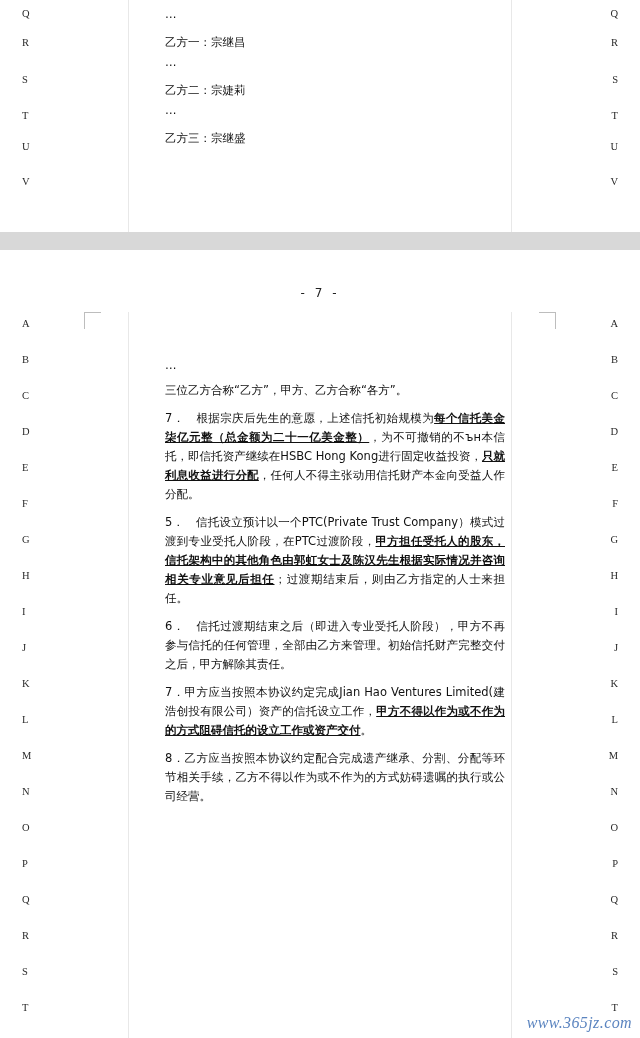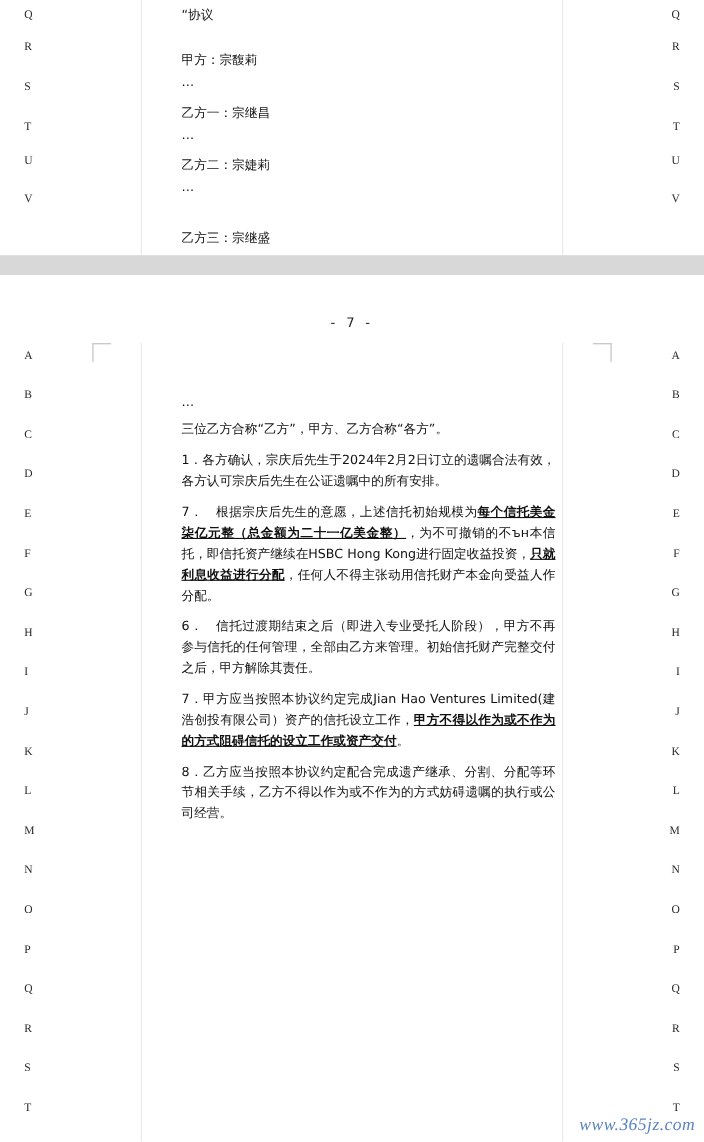--- a/index.html
+++ b/index.html
@@ -141,28 +141,26 @@
   <div class="gutter right">
     <span class="ln" style="top:8px">Q</span>
     <span class="ln" style="top:37px">R</span>
     <span class="ln" style="top:74px">S</span>
     <span class="ln" style="top:110px">T</span>
     <span class="ln" style="top:141px">U</span>
     <span class="ln" style="top:176px">V</span>
   </div>
 
   <div class="body" style="top:4px">
-    <p class="para" style="margin-top:0">“协议</p>
-    <p class="para" style="margin-top:22px">甲方：宗馥莉</p>
     <p class="dots" style="margin:2px 0 0 0">…</p>
     <p class="para" style="margin-top:10px">乙方一：宗继昌</p>
     <p class="dots" style="margin:2px 0 0 0">…</p>
     <p class="para" style="margin-top:10px">乙方二：宗婕莉</p>
     <p class="dots" style="margin:2px 0 0 0">…</p>
-    <p class="para" style="margin-top:28px">乙方三：宗继盛</p>
+    <p class="para" style="margin-top:10px">乙方三：宗继盛</p>
   </div>
 </div>
 
 <div id="page-gap"></div>
 
 <div class="page" id="page-bottom">
   <div class="pageno" style="top:36px">-  7  -</div>
 
   <div class="rule" style="left:128px; top:62px; height:726px"></div>
   <div class="rule" style="right:128px; top:62px; height:726px"></div>
@@ -212,22 +210,22 @@
     <span class="ln" style="top:608px">P</span>
     <span class="ln" style="top:644px">Q</span>
     <span class="ln" style="top:680px">R</span>
     <span class="ln" style="top:716px">S</span>
     <span class="ln" style="top:752px">T</span>
   </div>
 
   <div class="body" style="top:106px; width:340px">
     <div class="para" style="margin-bottom:6px"><span>…</span></div>
     <div class="para loose"><span>三位乙方合称“乙方”，甲方、乙方合称“各方”。</span></div>
-    <div class="para loose"><span>1．各方确认，宗庆后先生于2024年2月2日订立的遗嘱合法有效，各方认可宗庆后先生在公证遗嘱中的所有安排。</span></div>
     <div class="para loose"><span>7．　根据宗庆后先生的意愿，上述信托初始规模为</span><span class="bu">每个信托美金柒亿元整（总金额为二十一亿美金整）</span><span>，为不可撤销的不ън本信托，即信托资产继续在HSBC Hong Kong进行固定收益投资，</span><span class="bu">只就利息收益进行分配</span><span>，任何人不得主张动用信托财产本金向受益人作分配。</span></div>
+    <div class="para loose"><span>5．　信托设立预计以一个PTC(Private Trust Company）模式过渡到专业受托人阶段，在PTC过渡阶段，</span><span class="bu">甲方担任受托人的股东，信托架构中的其他角色由郭虹女士及陈汉先生根据实际情况并咨询相关专业意见后担任</span><span>；过渡期结束后，则由乙方指定的人士来担任。</span></div>
     <div class="para loose"><span>6．　信托过渡期结束之后（即进入专业受托人阶段），甲方不再参与信托的任何管理，全部由乙方来管理。初始信托财产完整交付之后，甲方解除其责任。</span></div>
     <div class="para loose"><span>7．甲方应当按照本协议约定完成Jian Hao Ventures Limited(建浩创投有限公司）资产的信托设立工作，</span><span class="bu">甲方不得以作为或不作为的方式阻碍信托的设立工作或资产交付</span><span>。</span></div>
     <div class="para loose"><span>8．乙方应当按照本协议约定配合完成遗产继承、分割、分配等环节相关手续，乙方不得以作为或不作为的方式妨碍遗嘱的执行或公司经营。</span></div>
 
   </div>
 
   <div class="watermark">www.365jz.com</div>
 </div>
 
 </body></html>

